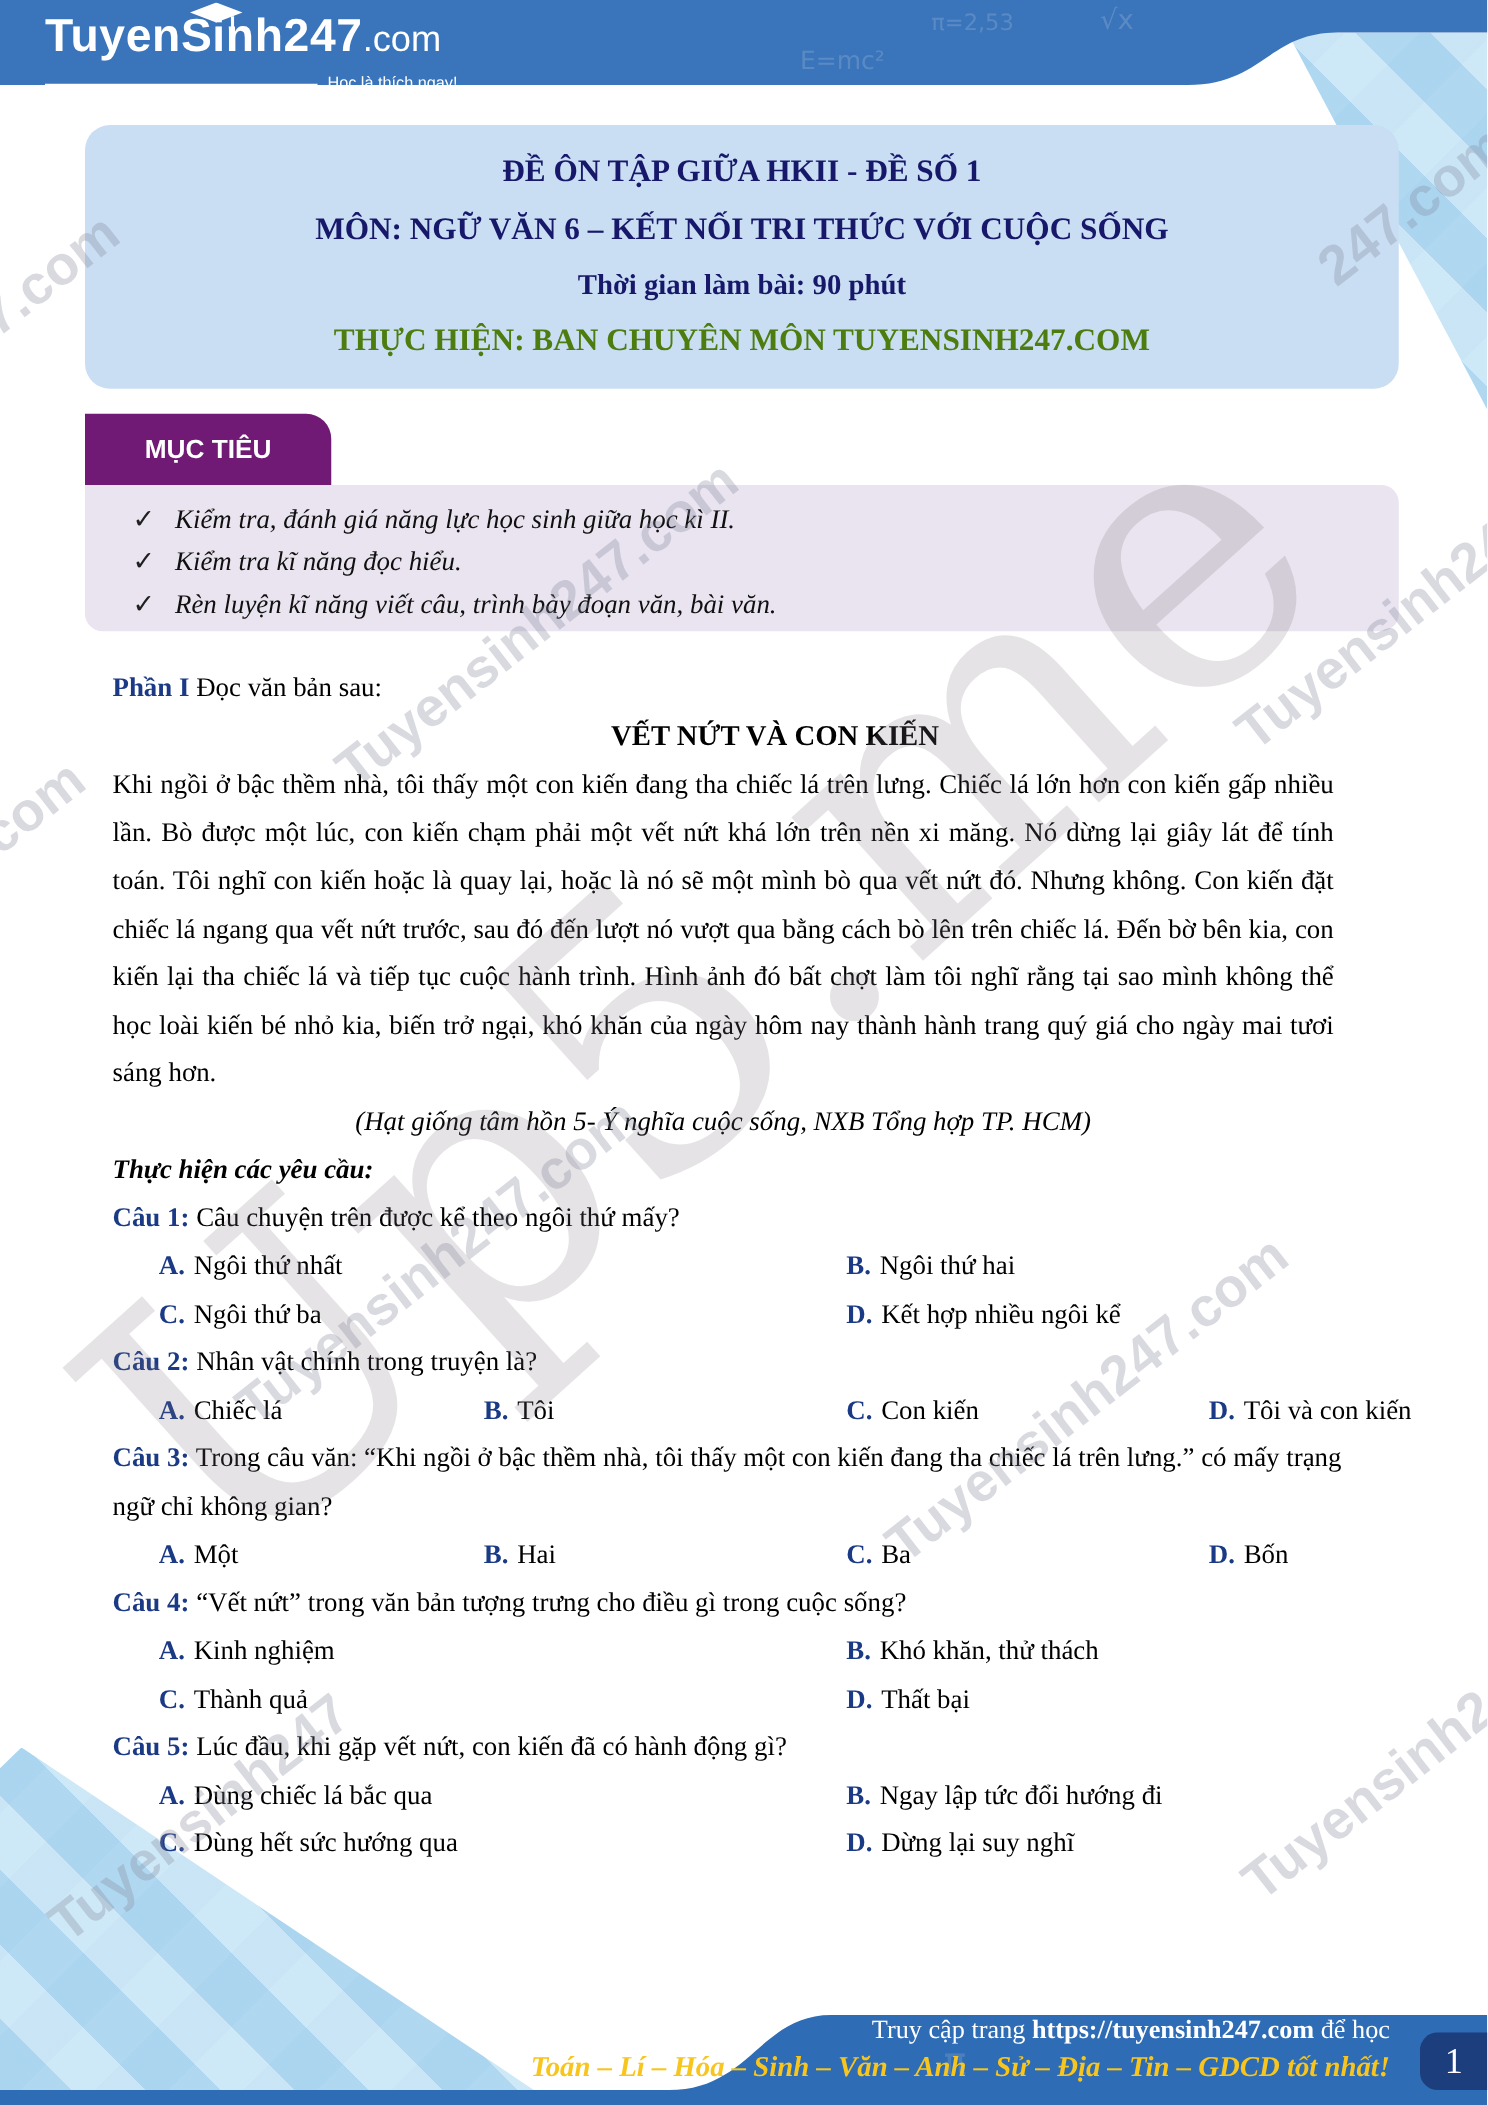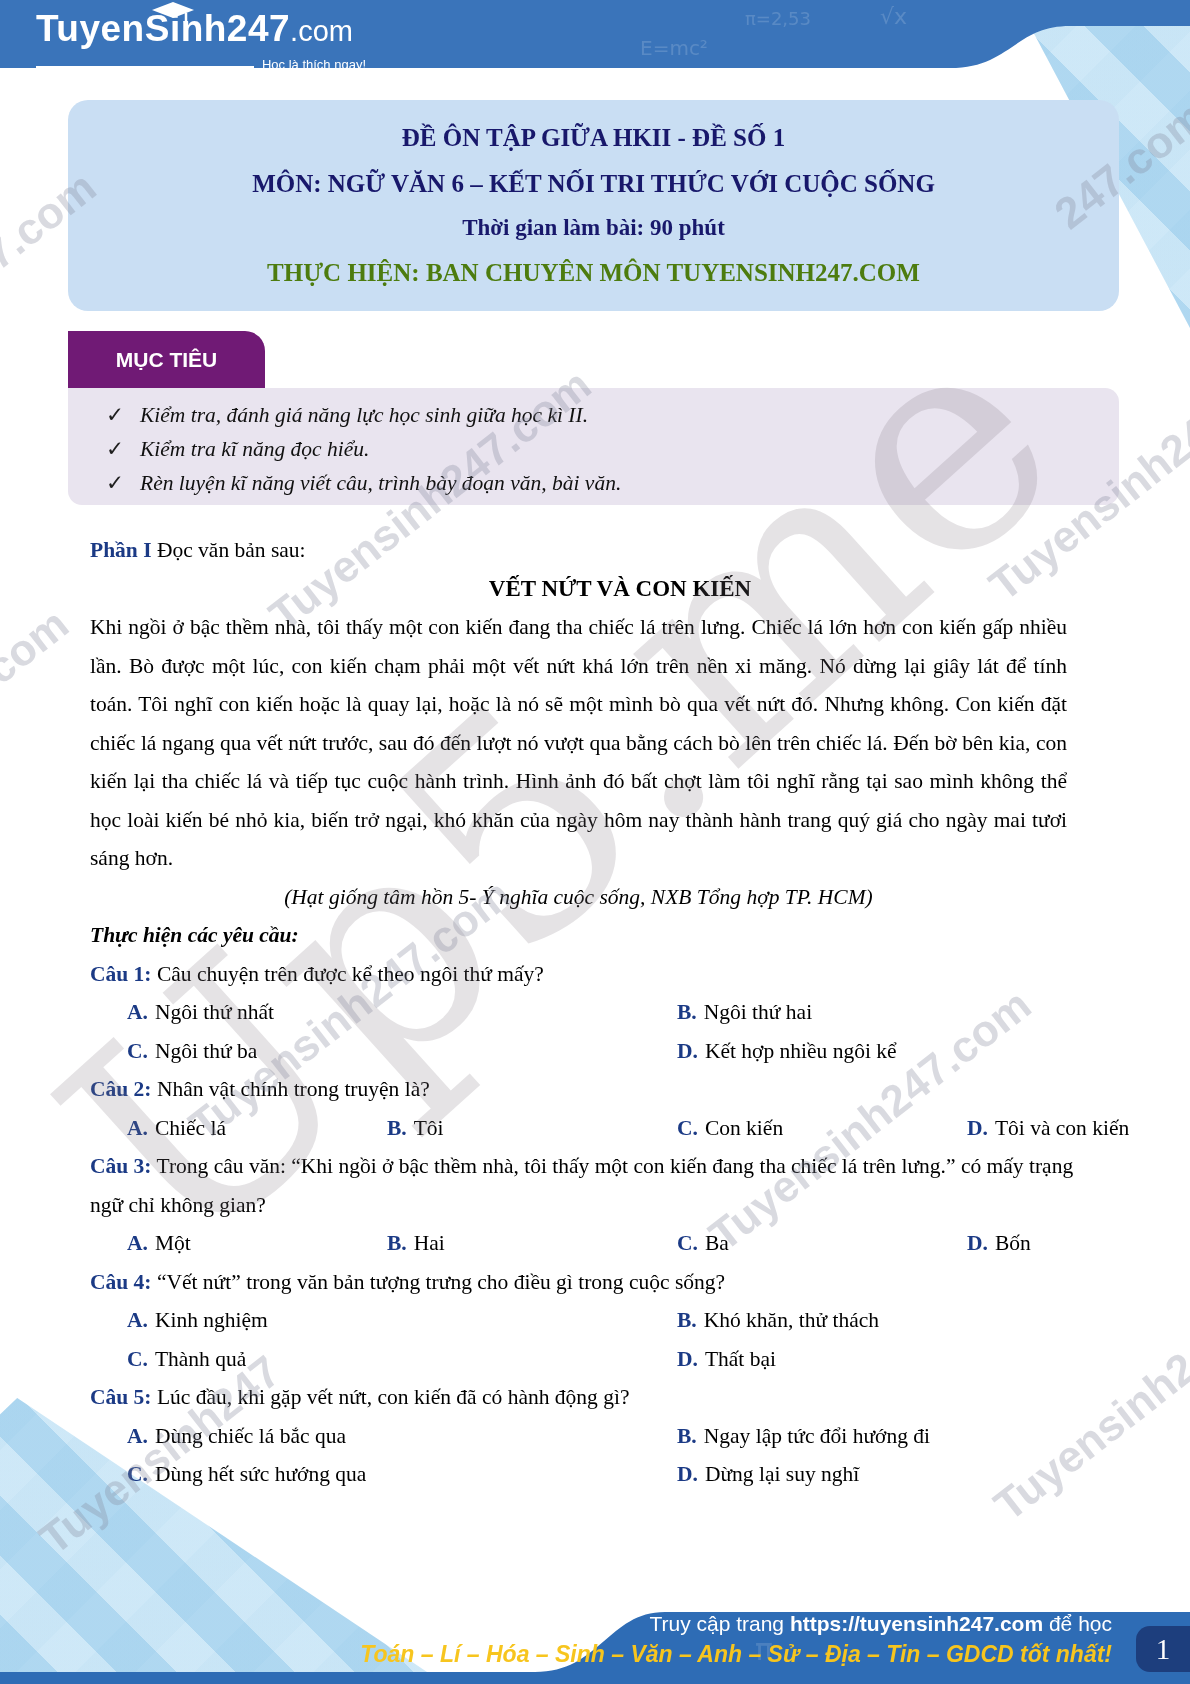--- a/index.html
+++ b/index.html
@@ -66,21 +66,21 @@
   .task-heading{font-weight:bold;font-style:italic;}
   .q-line{width:1005px;}
   .options{display:grid;padding-left:37px;}
   .cols2{grid-template-columns:550px auto;}
   .cols4{grid-template-columns:260px 290px 290px auto;}
   .opt-letter{color:#1b3a85;font-weight:bold;margin-right:7px;}
 
   
   .footer-svg{position:absolute;left:0;top:1600px;z-index:6;}
   .footer-texts{position:absolute;right:78px;top:1608px;z-index:7;text-align:right;
-      font-family:Liberation Sans, sans-serif;white-space:nowrap;}
+      font-family:Liberation Serif, serif;white-space:nowrap;}
   .f1{color:#fff;font-size:21px;line-height:31px;}
   .f1 .furl{font-weight:bold;}
   .f2{color:#f7c51e;font-size:23px;font-weight:bold;font-style:italic;line-height:30px;}
   .page-tab{position:absolute;left:1136px;top:1626px;width:54px;height:46px;background:#1d3e7d;
       border-radius:14px 0 0 14px;color:#fff;display:flex;align-items:center;justify-content:center;
       font-family:"Liberation Serif",serif;font-size:29px;z-index:8;}
   .f-doodle{position:absolute;left:755px;top:1632px;color:rgba(255,255,255,0.14);
       font-size:30px;z-index:7;font-family:"DejaVu Sans",sans-serif;}
 </style>
 </head>

